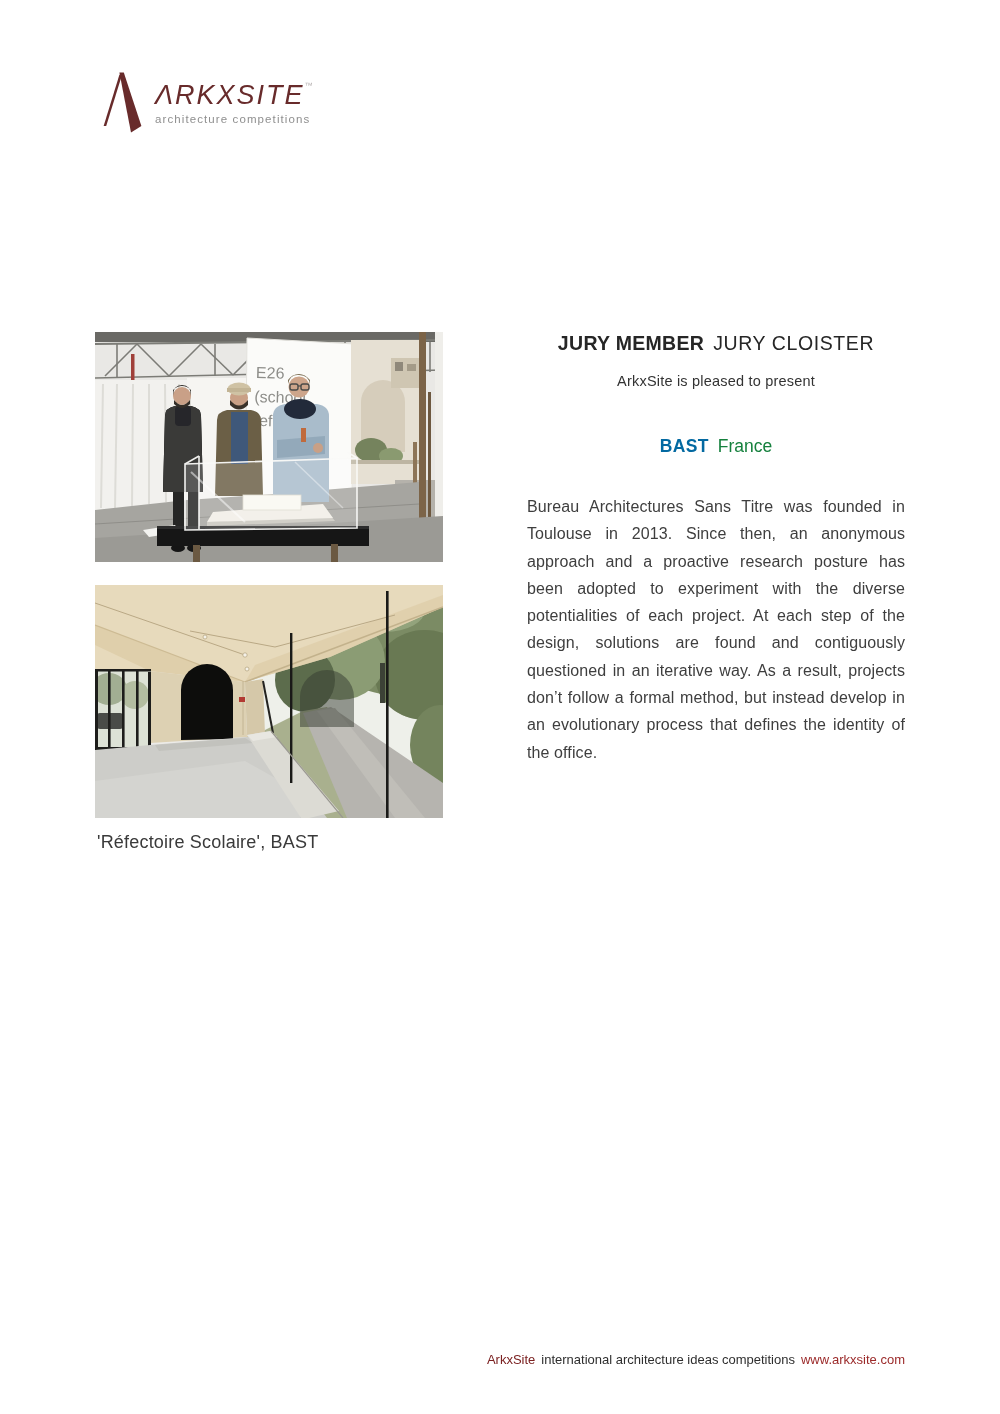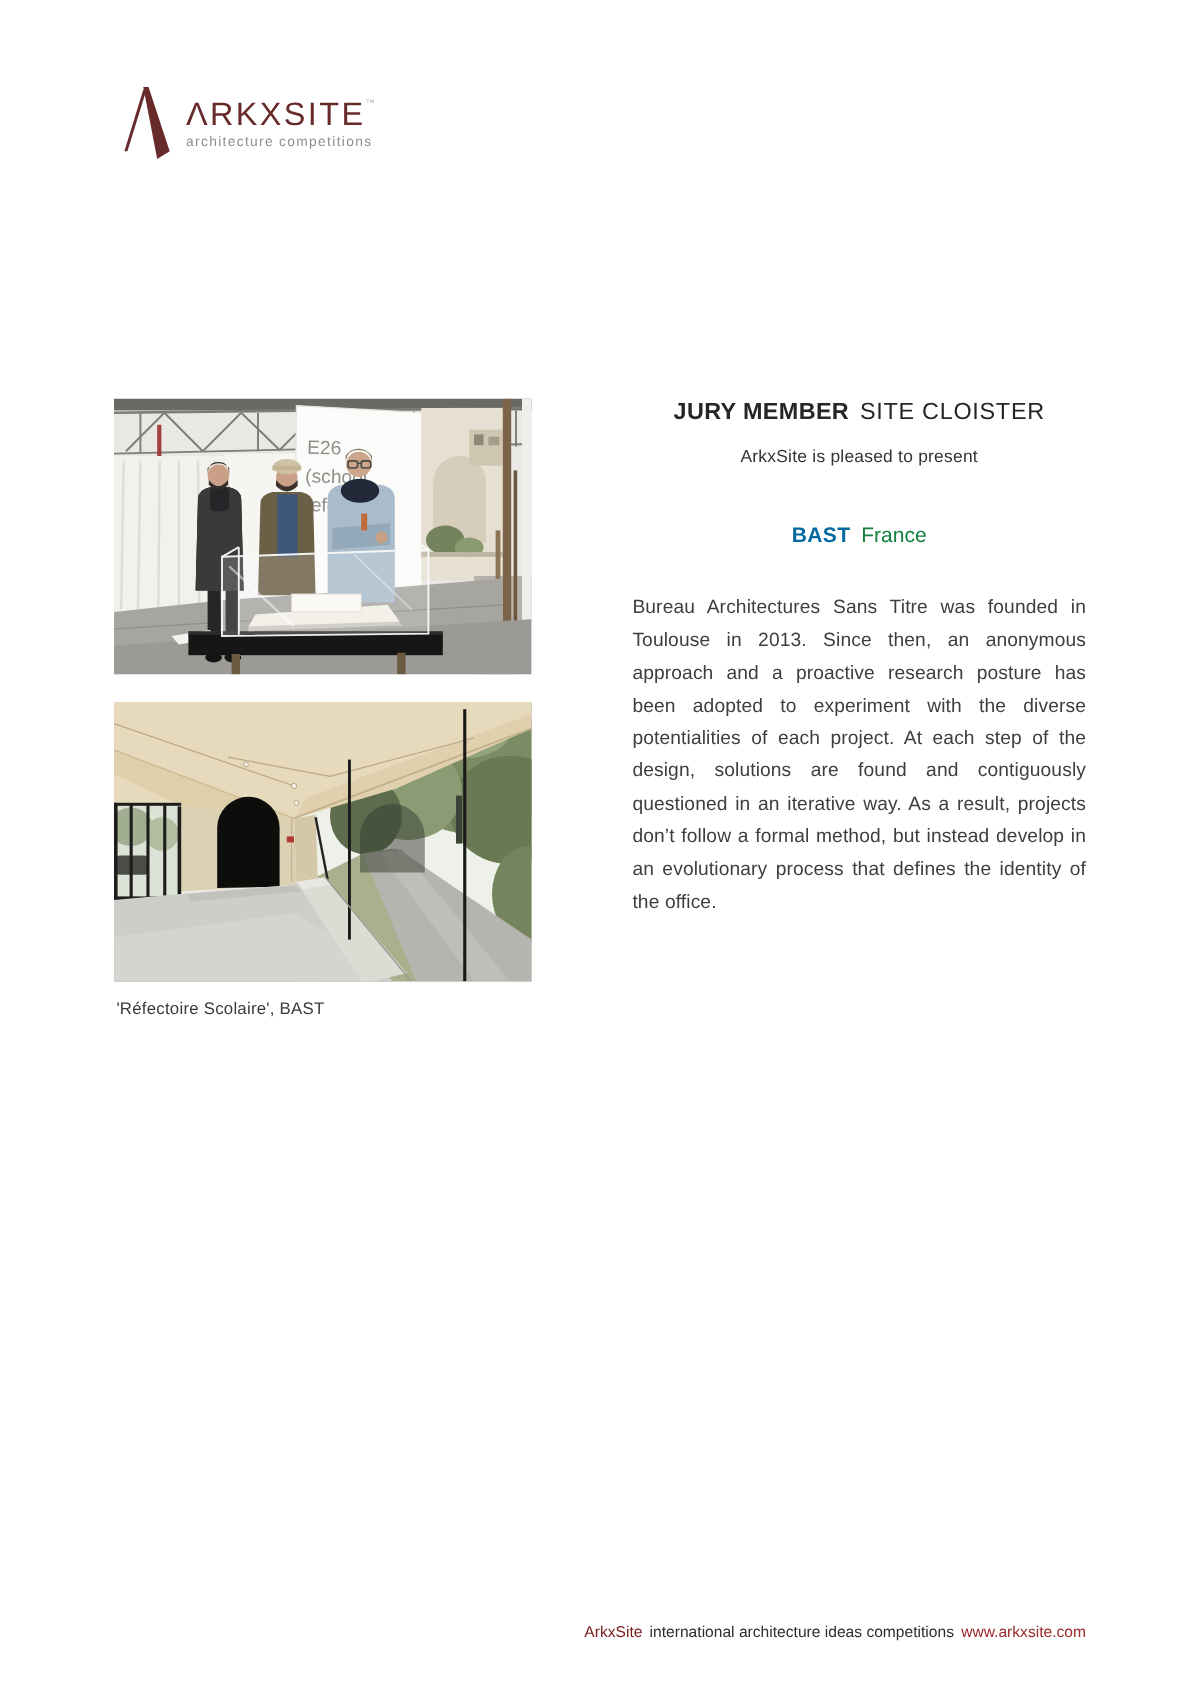--- a/index.html
+++ b/index.html
@@ -4,30 +4,30 @@
 <style>
   html,body{margin:0;padding:0;background:#ffffff;}
   body{width:1000px;height:1414px;position:relative;font-family:"Liberation Sans",sans-serif;-webkit-font-smoothing:antialiased;}
   .page{position:absolute;inset:0;background:#ffffff;overflow:hidden;}
 
   
   .logo{position:absolute;left:95px;top:68px;display:flex;align-items:flex-start;}
   .logo-mark{width:48px;height:68px;display:block;}
   .logo-text{margin-left:12px;padding-top:14px;}
   .brand{font-size:27px;letter-spacing:2px;color:#682b2b;font-weight:400;line-height:1;
-         font-family:"Liberation Sans",sans-serif;}
+         font-family:"Liberation Sans",sans-serif;font-style:italic;}
   .brand .tm{font-size:8px;color:#b9b4b4;vertical-align:top;letter-spacing:0;}
   .tagline{font-size:11.5px;letter-spacing:1.1px;color:#8f8f8f;margin-top:4px;}
 
   
   .photo{position:absolute;left:95px;overflow:hidden;background:#e9e8e5;}
   .photo svg{display:block;width:100%;height:100%;}
   .photo-1{top:332px;width:348px;height:230px;}
   .photo-2{top:585px;width:348px;height:233px;}
-  .caption{position:absolute;left:97px;top:832px;font-size:14px;color:#3a3a3a;letter-spacing:.2px;}
+  .caption{position:absolute;left:97px;top:832px;font-size:18px;color:#3a3a3a;letter-spacing:.2px;}
 
   
   .col{position:absolute;left:527px;top:332px;width:378px;color:#2e2e2e;}
   .title{ text-align:center;font-size:19.5px;color:#262626;letter-spacing:.3px;}
   .title .b{font-weight:700;}
   .title .r{font-weight:400;margin-left:9px;letter-spacing:.6px;}
   .subtitle{text-align:center;font-size:14.5px;color:#333333;margin-top:18px;letter-spacing:.2px;}
   .member{text-align:center;font-size:17.5px;margin-top:47px;}
   .member .name{font-weight:700;color:#0369a1;letter-spacing:.3px;}
   .member .country{color:#15803d;margin-left:9px;}
@@ -265,21 +265,21 @@
         <line x1="168" y1="96" x2="178" y2="148" stroke="#232320" stroke-width="2"></line>
         <line x1="176" y1="146" x2="248" y2="233" stroke="#9a9890" stroke-width="1.2"></line>
       </g>
     </svg>
   </figure>
 
   <figcaption class="caption">'Réfectoire Scolaire',  BAST</figcaption>
 
   <div class="col">
     <div class="title">
-      <span class="b">JURY MEMBER</span><span class="r">SITE CLOISTER</span>
+      <span class="b">JURY MEMBER</span><span class="r">JURY CLOISTER</span>
     </div>
     <div class="subtitle">ArkxSite is pleased to present</div>
     <div class="member">
       <span class="name">BAST</span><span class="country">France</span>
     </div>
     <p class="bio">Bureau Architectures Sans Titre was founded in Toulouse in 2013.  Since then, an anonymous approach and a proactive research posture has been adopted to experiment with the diverse potentialities of each project.  At each step of the design, solutions are found and contiguously questioned in an iterative way.  As a result, projects don’t follow a formal method, but instead develop in an evolutionary process that defines the identity of the office.</p>
   </div>
 
   <div class="footer">
     <span class="fb">ArkxSite</span><span class="ft">international architecture ideas competitions</span><span class="fu">www.arkxsite.com</span>

